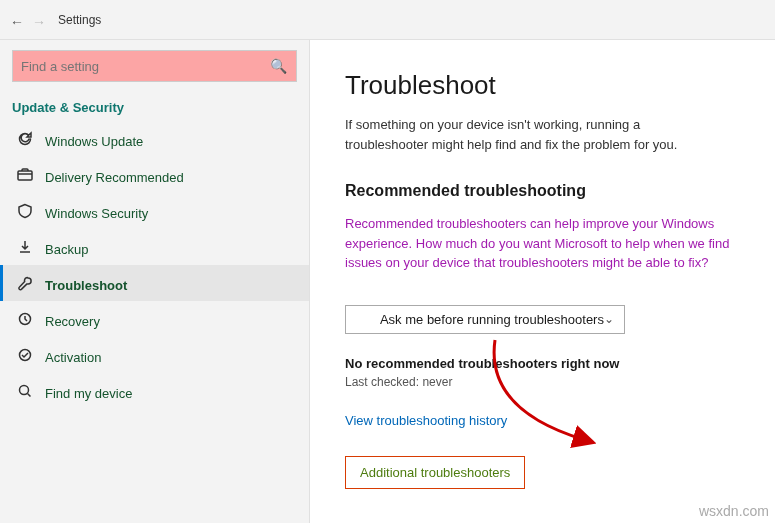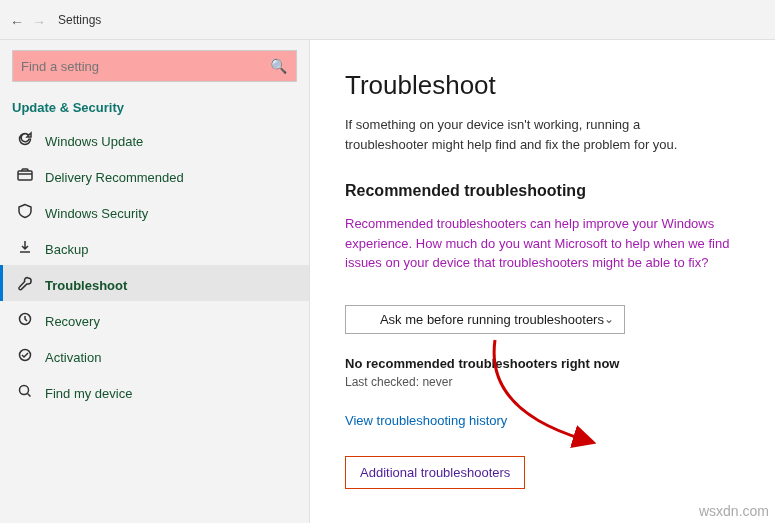--- a/index.html
+++ b/index.html
@@ -186,21 +186,21 @@
       color: #0067b8;
       cursor: pointer;
       text-decoration: none;
       margin-bottom: 24px;
       display: block;
     }
 
     .additional-btn {
       display: inline-block;
       border: 1.5px solid #d83b01;
-      color: #4c1d95;
+      color: #4d7c0f;
       font-size: 13px;
       padding: 8px 14px;
       cursor: pointer;
       background: #fff;
       font-weight: 500;
       margin-top: 4px;
     }
 
     
     .watermark {

